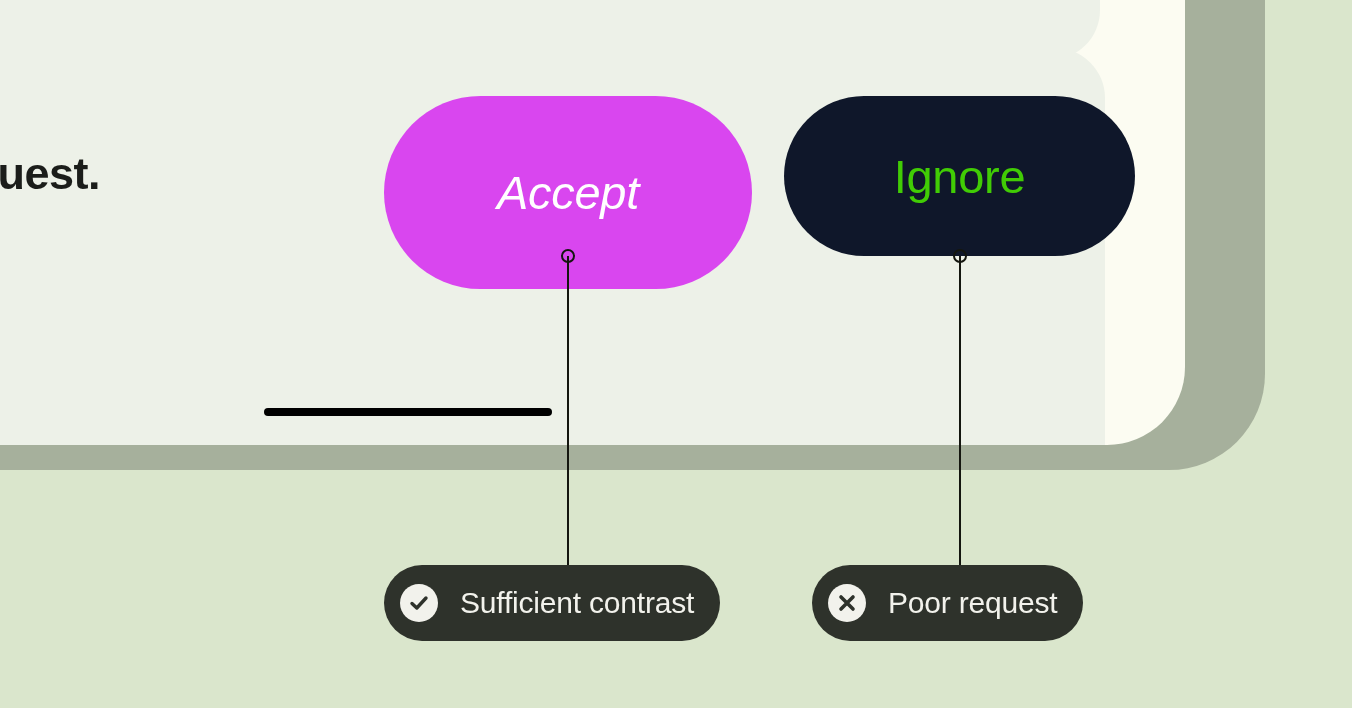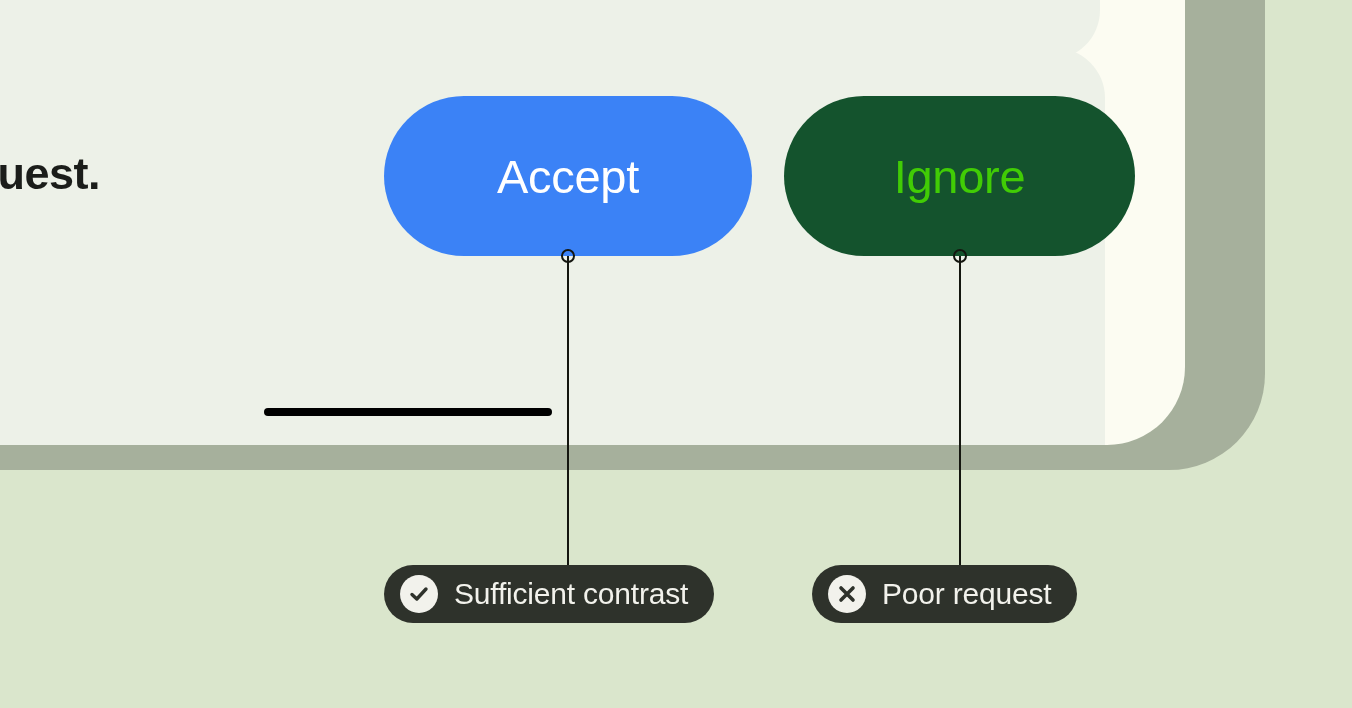--- a/index.html
+++ b/index.html
@@ -88,30 +88,31 @@
     font-weight: 400;
     letter-spacing: -0.3px;
     padding: 0;
     cursor: pointer;
     white-space: nowrap;
   }
   .btn-accept {
     left: 924px;
     top: 476px;
     width: 368px;
-    height: 160px;
-    background: #3b82f6;
+    height: 193px;
+    background: #d946ef;
     color: #ffffff;
+    font-style: italic;
   }
   .btn-ignore {
     left: 1324px;
     top: 476px;
     width: 351px;
     height: 160px;
-    background: #14532d;
+    background: #0f172a;
     color: #41cc05;
   }
 
   
   .home-indicator {
     position: absolute;
     left: 804px;
     top: 788px;
     width: 288px;
     height: 8px;
@@ -138,22 +139,22 @@
     background: transparent;
   }
   .dot-a { left: 561px; top: 249px; }
   .dot-b { left: 953px; top: 249px; }
 
   
   .annot {
     position: absolute;
     display: flex;
     align-items: center;
-    gap: 16px;
-    height: 58px;
+    gap: 22px;
+    height: 76px;
     padding: 0 26px 0 16px;
     border-radius: 999px;
     background: #2e322b;
     white-space: nowrap;
   }
   .annot-good { left: 384px; top: 565px; }
   .annot-bad  { left: 812px; top: 565px; }
 
   .annot-label {
     font-size: 30px;

